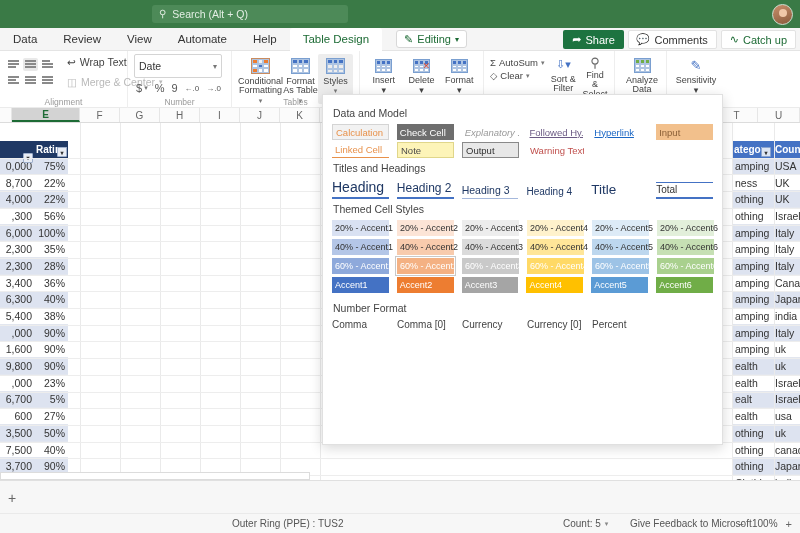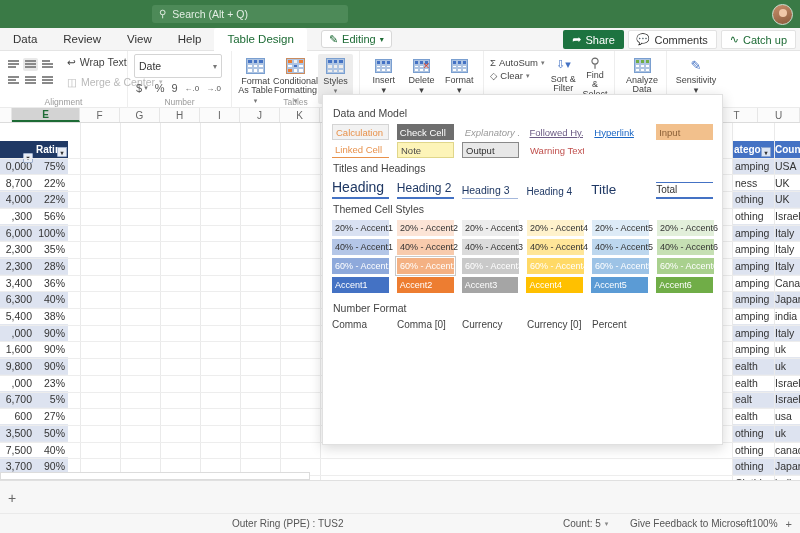--- a/index.html
+++ b/index.html
@@ -334,20 +334,21 @@
     <span class="sicon">⚲</span>
     <span class="splace">Search (Alt + Q)</span>
   </div>
   <div class="avatar"></div>
 </div>
 
 <div class="tabstrip">
   <div class="tab">Data</div>
   <div class="tab">Review</div>
   <div class="tab">View</div>
+  <div class="tab">Automate</div>
   <div class="tab">Help</div>
   <div class="tab active">Table Design</div>
 
   <div class="editing-btn">
     <span>✎</span>
     <span>Editing</span>
     <span style="font-size:8px">▾</span>
   </div>
 
   <div class="right-actions">
@@ -434,52 +435,52 @@
       <span>%</span>
       <span>9</span>
       <span style="font-size:8px">←.0</span>
       <span style="font-size:8px">→.0</span>
     </div>
     <div class="glabel">Number</div>
   </div>
 
   <div class="rgroup" style="width:128px">
     <div class="grow" style="gap:0">
-      <div class="bigbtn">
-        <div class="glyph">
-          <div class="tbl">
-              <div class="hd"></div>
-              <div class="hd"></div>
-              <div class="hd"></div>
-          <div></div>
-              <div></div>
-              <div></div>
-              <div></div>
-              <div></div>
-              <div></div>
-            </div>
-        </div>
-        <div class="cap">Format As Table</div>
-        <div class="chev">▾</div>
-      </div>
       <div class="bigbtn">
         <div class="glyph">
           <div class="tbl" style="border-color:#c98b5e">
             <div class="hd" style="background:#ed7d31"></div>
               <div class="hd" style="background:#f2f2f2"></div>
               <div class="hd" style="background:#ed7d31"></div>
             <div></div>
               <div style="background:#4472c4"></div>
               <div></div>
             <div style="background:#ed7d31"></div>
               <div></div>
               <div></div>
           </div>
         </div>
         <div class="cap">Conditional Formatting</div>
+        <div class="chev">▾</div>
+      </div>
+      <div class="bigbtn">
+        <div class="glyph">
+          <div class="tbl">
+              <div class="hd"></div>
+              <div class="hd"></div>
+              <div class="hd"></div>
+          <div></div>
+              <div></div>
+              <div></div>
+              <div></div>
+              <div></div>
+              <div></div>
+            </div>
+        </div>
+        <div class="cap">Format As Table</div>
         <div class="chev">▾</div>
       </div>
       <div class="bigbtn active">
         <div class="glyph">
           <div class="tbl">
               <div class="hd"></div>
               <div class="hd"></div>
               <div class="hd"></div>
           <div></div>
               <div></div>

